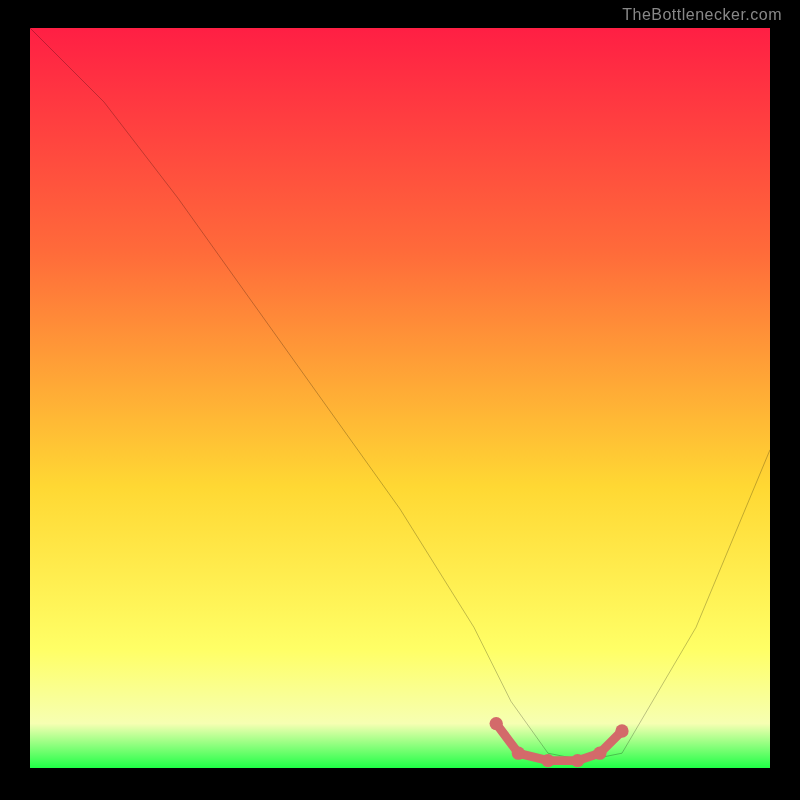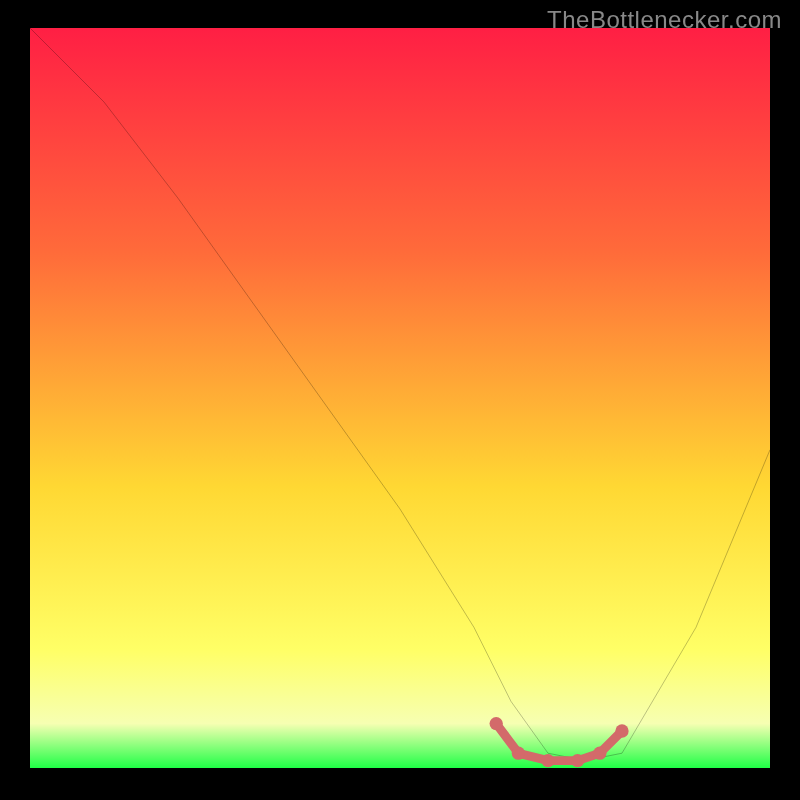--- a/index.html
+++ b/index.html
@@ -9,21 +9,21 @@
     width: 800px;
     height: 800px;
     position: relative;
     font-family: Arial, sans-serif;
   }
   .attribution {
     position: absolute;
     top: 6px;
     right: 18px;
     color: #888;
-    font-size: 24px;
+    font-size: 16px;
     letter-spacing: 0.5px;
     z-index: 10;
     text-align: center;
   }
   .plot-area {
     position: absolute;
     left: 30px;
     top: 28px;
     width: 740px;
     height: 740px;

